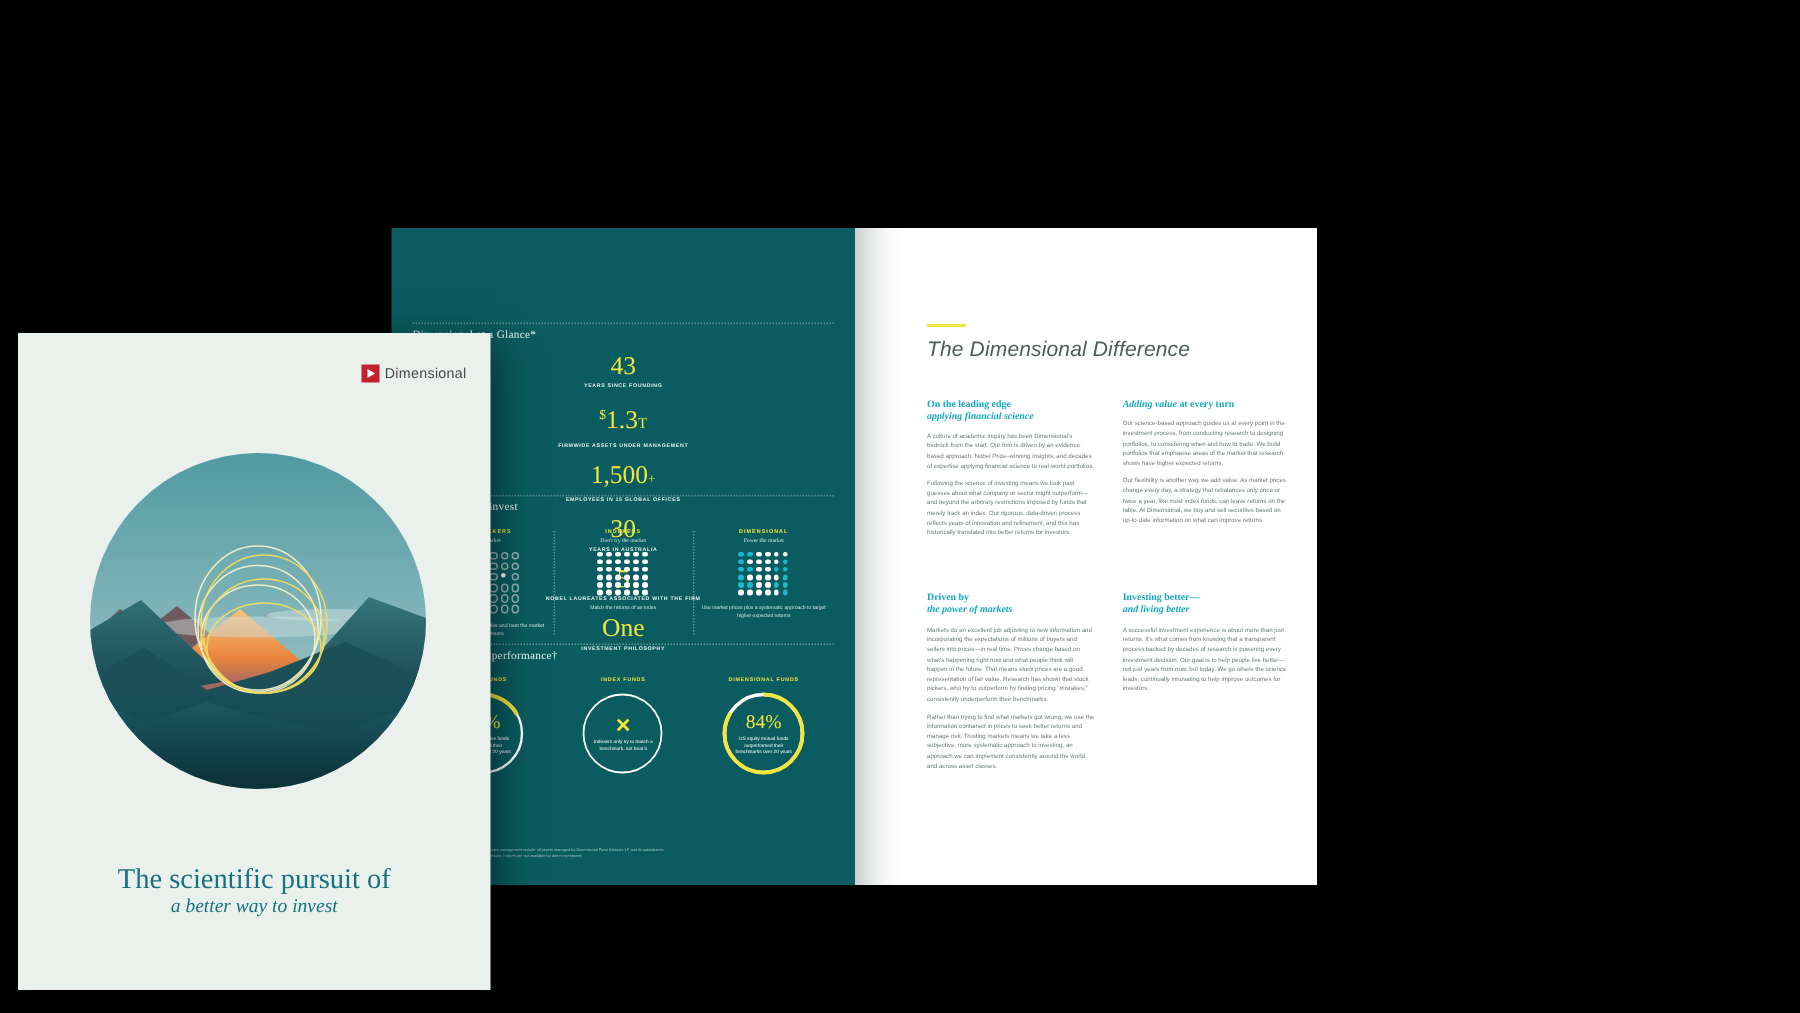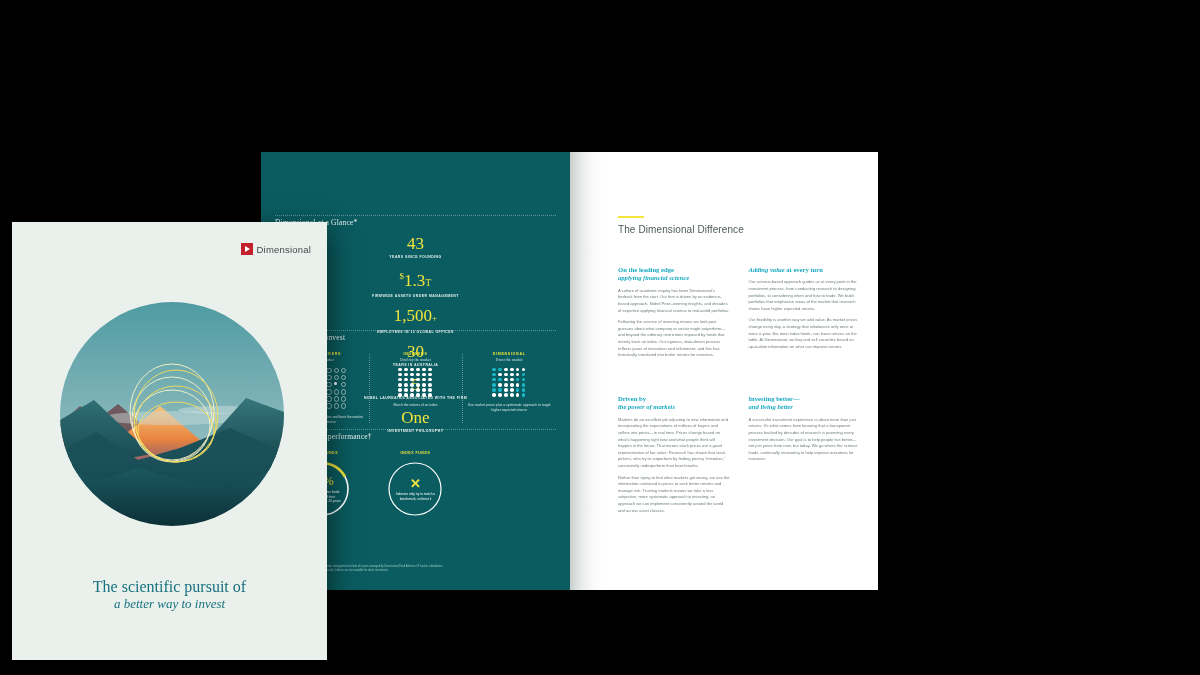--- a/index.html
+++ b/index.html
@@ -44,39 +44,39 @@
   .dcenter{position:absolute;inset:0;display:flex;flex-direction:column;align-items:center;
            justify-content:center;padding:0 9px;box-sizing:border-box;}
   .dpct{font-family:"Liberation Serif",serif;color:#f2e53d;font-size:13px;line-height:14px;}
   .dtxt{color:#ffffff;font-size:3.2px;line-height:4.4px;margin-top:2px;}
   .xmark{color:#f2e53d;font-size:13px;line-height:13px;font-weight:bold;}
   .foot{color:#9dc3c0;font-size:2.6px;line-height:4px;}
 
   
   .wp{position:absolute;left:48px;right:18px;}
   .yline{width:26px;height:2px;background:#f2e53d;}
-  .ptitle{font-size:10px;color:#4d5b5a;margin-top:6px;letter-spacing:.1px;}
+  .ptitle{font-size:14px;color:#4d5b5a;margin-top:6px;letter-spacing:.1px;font-style:italic;}
   .cols{display:grid;grid-template-columns:1fr 1fr;column-gap:19px;}
   .ch{color:#17a8c0;font-family:"Liberation Serif",serif;font-weight:bold;font-size:6.6px;
       line-height:8.4px;}
   .ch em{font-style:italic;font-weight:bold;display:block;}
   .bodyp{color:#6d7a7c;font-size:4.1px;line-height:6.6px;margin:5px 0 0;}
 
   
   #cover{position:absolute;left:12px;top:222px;width:315px;height:438px;background:#eaf1ec;
          box-shadow:4px 8px 26px rgba(0,0,0,.5);overflow:hidden;}
   #logo{position:absolute;right:16px;top:21px;display:flex;align-items:center;gap:4px;}
   .logomark{width:12px;height:12px;background:#c3202e;display:flex;align-items:center;justify-content:center;}
   .logomark:after{content:"";border-left:5px solid #fff;border-top:3.5px solid transparent;
                   border-bottom:3.5px solid transparent;margin-left:1px;}
   .logotext{font-size:9.5px;color:#3d4b4a;letter-spacing:.2px;}
   #photo{position:absolute;left:48px;top:80px;width:224px;height:224px;border-radius:50%;overflow:hidden;}
   .cov-title{position:absolute;left:0;right:0;bottom:48px;text-align:center;
              font-family:"Liberation Serif",serif;color:#17717e;}
-  .cov-title .l1{font-size:16px;line-height:16px;}
+  .cov-title .l1{font-size:19px;line-height:16px;}
   .cov-title .l2{font-size:13px;line-height:17px;font-style:italic;}
 </style>
 </head>
 <body>
 
 <div id="stage">
 
   <div id="spread">
 
     <div id="leftpage">
@@ -265,20 +265,33 @@
         </div>
         <div>
           <div class="dlabel">Index Funds</div>
           <div class="dwrap">
             <svg viewBox="0 0 60 60" width="60" height="60">
               <circle cx="30" cy="30" r="26" fill="none" stroke="#ffffff" stroke-width="1.2"></circle>
             </svg>
             <div class="dcenter">
               <div class="xmark">✕</div>
               <div class="dtxt">Indexers only try to match a benchmark, not beat it</div>
+            </div>
+          </div>
+        </div>
+        <div>
+          <div class="dlabel">Dimensional Funds</div>
+          <div class="dwrap">
+            <svg viewBox="0 0 60 60" width="60" height="60">
+              <circle cx="30" cy="30" r="26" fill="none" stroke="#ffffff" stroke-width="2.4"></circle>
+              <circle cx="30" cy="30" r="26" fill="none" stroke="#f2e53d" stroke-width="2.6" stroke-dasharray="137 26.3" transform="rotate(-90 30 30)"></circle>
+            </svg>
+            <div class="dcenter">
+              <div class="dpct">84%</div>
+              <div class="dtxt">US equity mutual funds outperformed their benchmarks over 20 years</div>
             </div>
           </div>
         </div>
       </div>
 
       <div class="tp-pad" style="top:413px;">
         <div class="foot">*As of 31 December 2023. Firmwide assets under management include all assets managed by Dimensional Fund Advisors LP and its subsidiaries.</div>
         <div class="foot">†Past performance is no guarantee of future results. Indices are not available for direct investment.</div>
       </div>
     </div>

